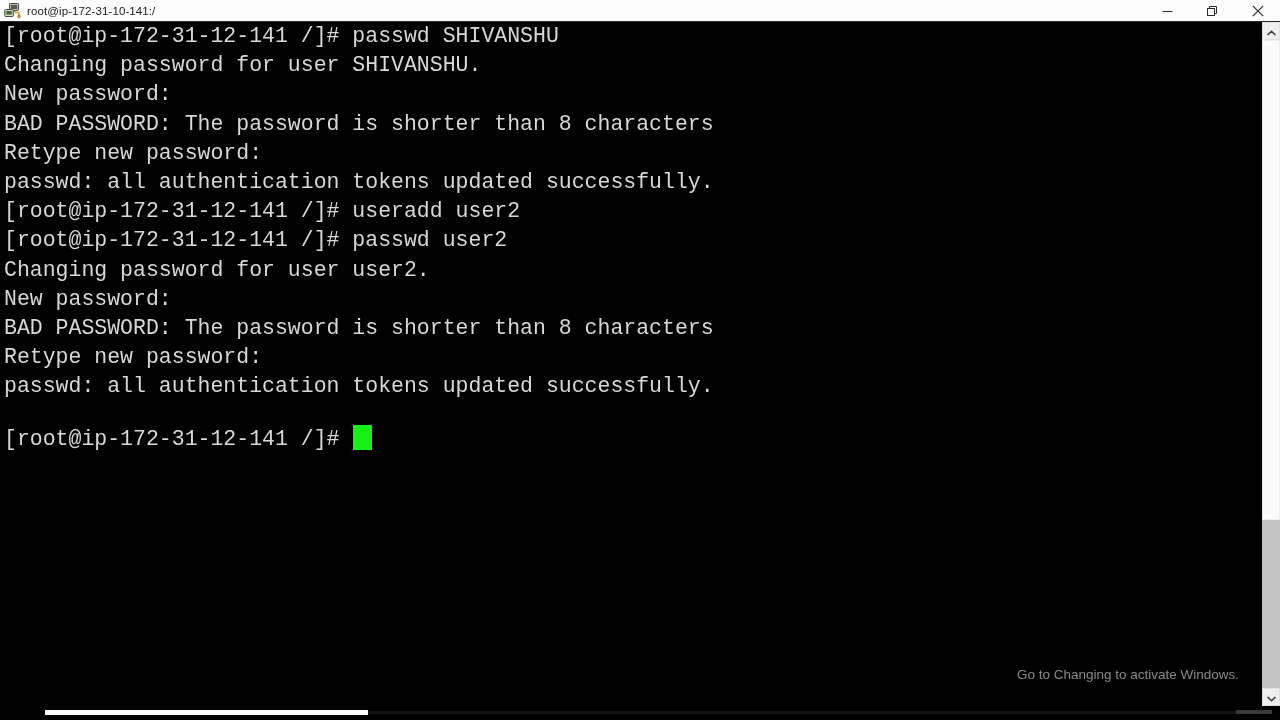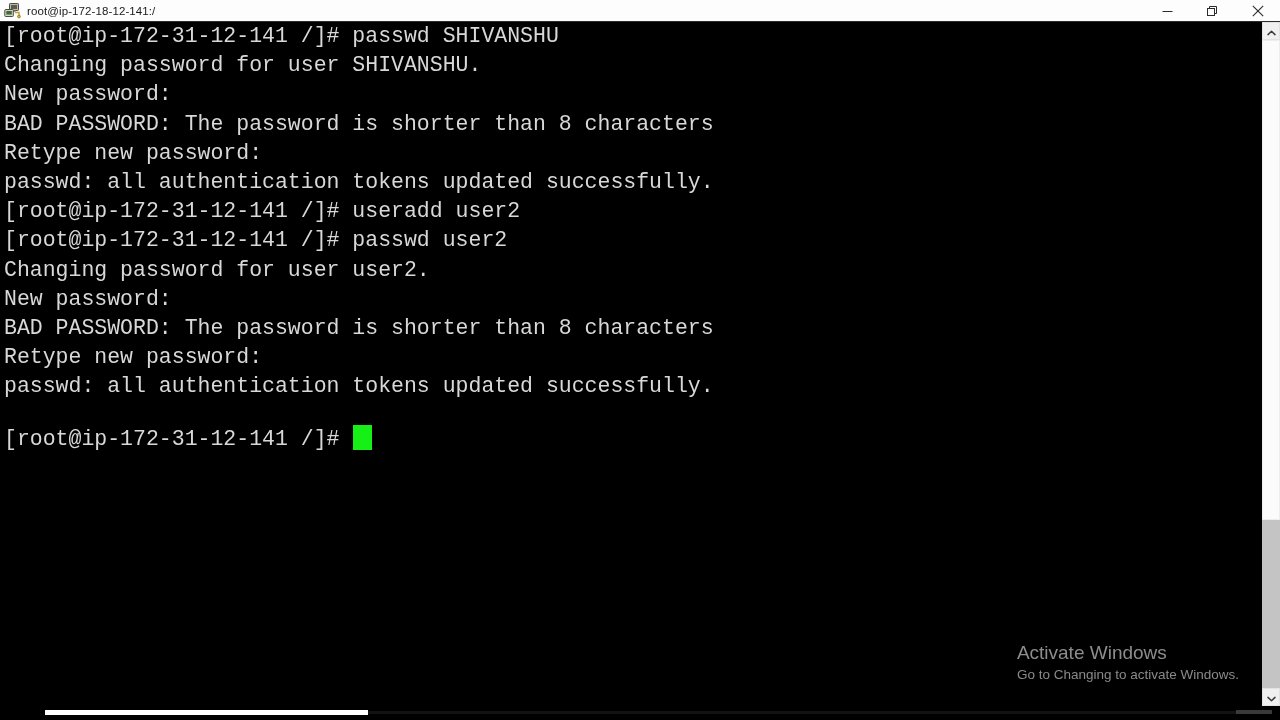--- a/index.html
+++ b/index.html
@@ -215,21 +215,21 @@
         <svg viewBox="0 0 17 17" width="17" height="17" xmlns="http://www.w3.org/2000/svg">
           <rect x="5.5" y="1.5" width="9" height="7" rx="0.8" fill="#b9b9a8" stroke="#4c4c46" stroke-width="1"></rect>
           <rect x="7" y="3" width="6" height="4" fill="#5a5a52"></rect>
           <rect x="8.5" y="8.5" width="3" height="1.6" fill="#8a8a80"></rect>
           <rect x="0.8" y="7.5" width="8.5" height="7" rx="0.8" fill="#d6d6c2" stroke="#4c4c46" stroke-width="1"></rect>
           <rect x="2.3" y="9" width="5.5" height="3.6" fill="#3c6e3c"></rect>
           <path d="M11 10.5 L15 10.5 L15 14" stroke="#c9a227" stroke-width="1.4" fill="none"></path>
           <circle cx="15" cy="14.5" r="1.4" fill="#e0b830" stroke="#8a6b14" stroke-width="0.7"></circle>
         </svg>
       </span>
-      <span class="title-text">root@ip-172-18-12-141:/</span>
+      <span class="title-text">root@ip-172-31-10-141:/</span>
     </div>
 
     <div class="win-controls">
       <button class="win-btn" title="Minimize">
         <span>
           <svg width="11" height="11" viewBox="0 0 11 11">
               <line x1="0.5" y1="5.5" x2="10.5" y2="5.5" stroke="#2b2b2b" stroke-width="1"></line>
             </svg>
         </span>
       </button>
@@ -251,21 +251,20 @@
       </button>
     </div>
   </div>
 
   <div class="term-wrap">
 
     <div class="terminal">
       <div class="term-lines" id="term-lines" style="color: rgb(216, 216, 216);"><div class="term-line">[root@ip-172-31-12-141 /]# passwd SHIVANSHU</div><div class="term-line">Changing password for user SHIVANSHU.</div><div class="term-line">New password:</div><div class="term-line">BAD PASSWORD: The password is shorter than 8 characters</div><div class="term-line">Retype new password:</div><div class="term-line">passwd: all authentication tokens updated successfully.</div><div class="term-line">[root@ip-172-31-12-141 /]# useradd user2</div><div class="term-line">[root@ip-172-31-12-141 /]# passwd user2</div><div class="term-line">Changing password for user user2.</div><div class="term-line">New password:</div><div class="term-line">BAD PASSWORD: The password is shorter than 8 characters</div><div class="term-line">Retype new password:</div><div class="term-line">passwd: all authentication tokens updated successfully.</div><div class="term-line cursor-line"><span>[root@ip-172-31-12-141 /]# </span><span class="cursor-block" style="background: rgb(23, 240, 23);"></span></div></div>
 
       <div class="watermark">
-        <div class="wm-title">Activate Windows</div>
         <div class="wm-sub">Go to Changing to activate Windows.</div>
       </div>
     </div>
 
     <div class="vscroll">
       <div class="vs-btn">
         <span>
           <svg width="9" height="6" viewBox="0 0 9 6">
               <path d="M1 4.6 L4.5 1.2 L8 4.6" fill="none" stroke="#3d3d3d" stroke-width="1.5" stroke-linecap="round" stroke-linejoin="round"></path>
             </svg>

